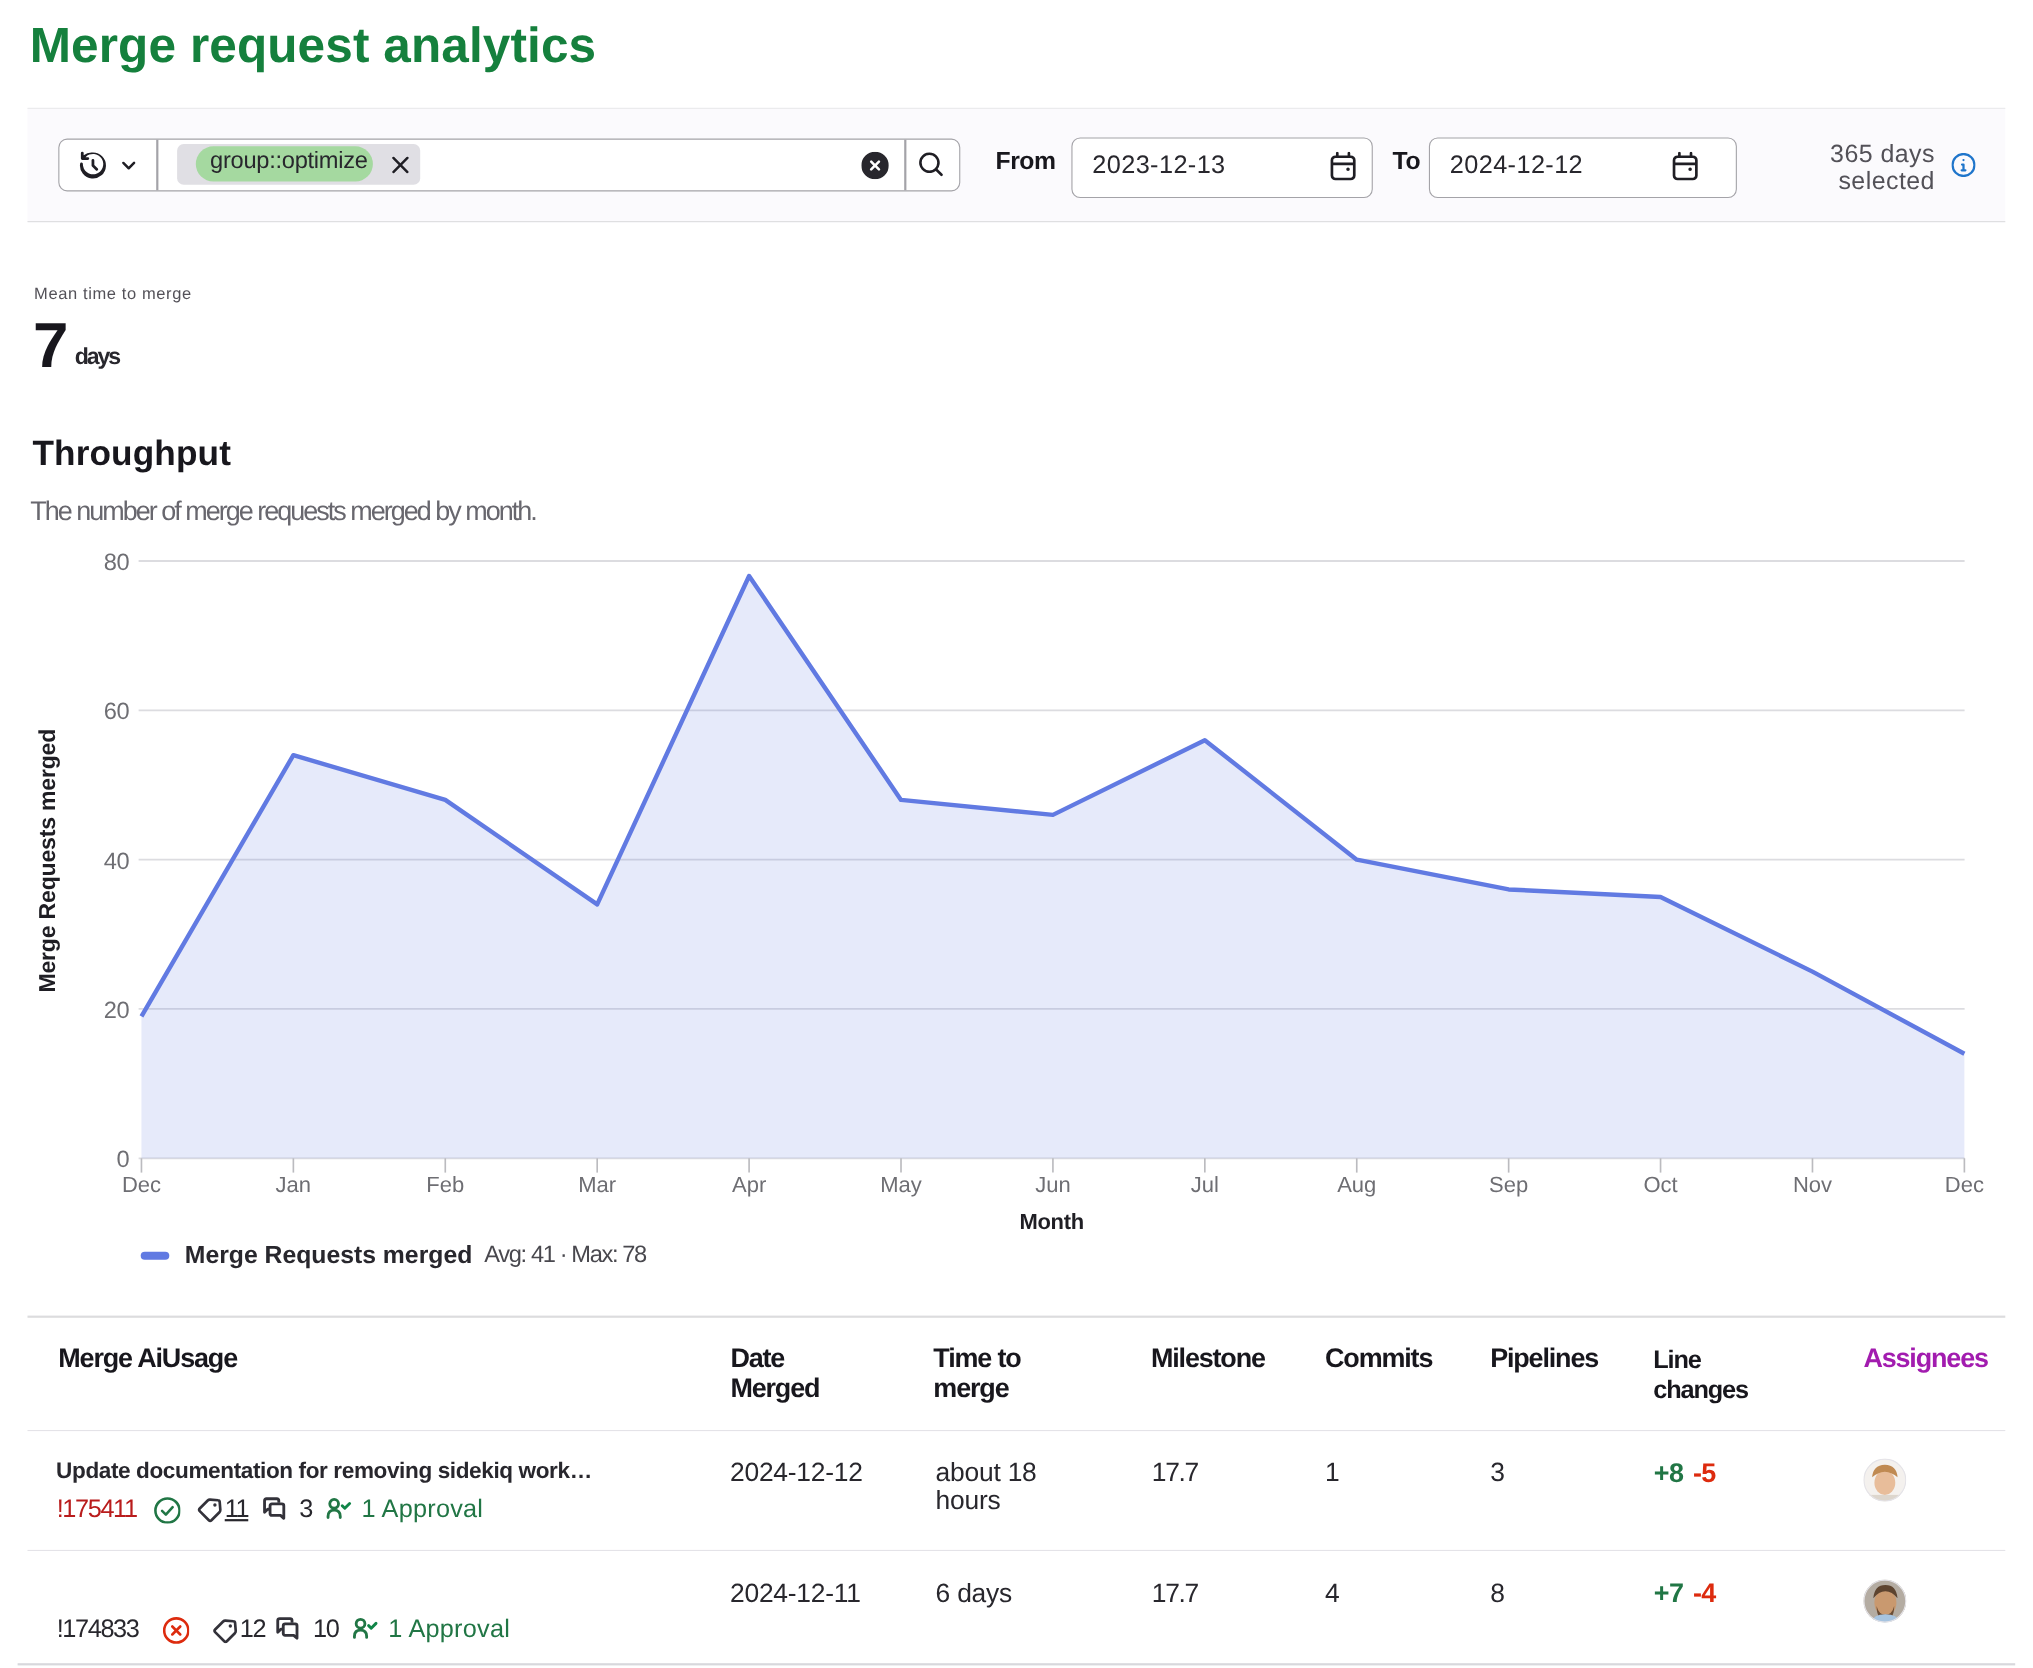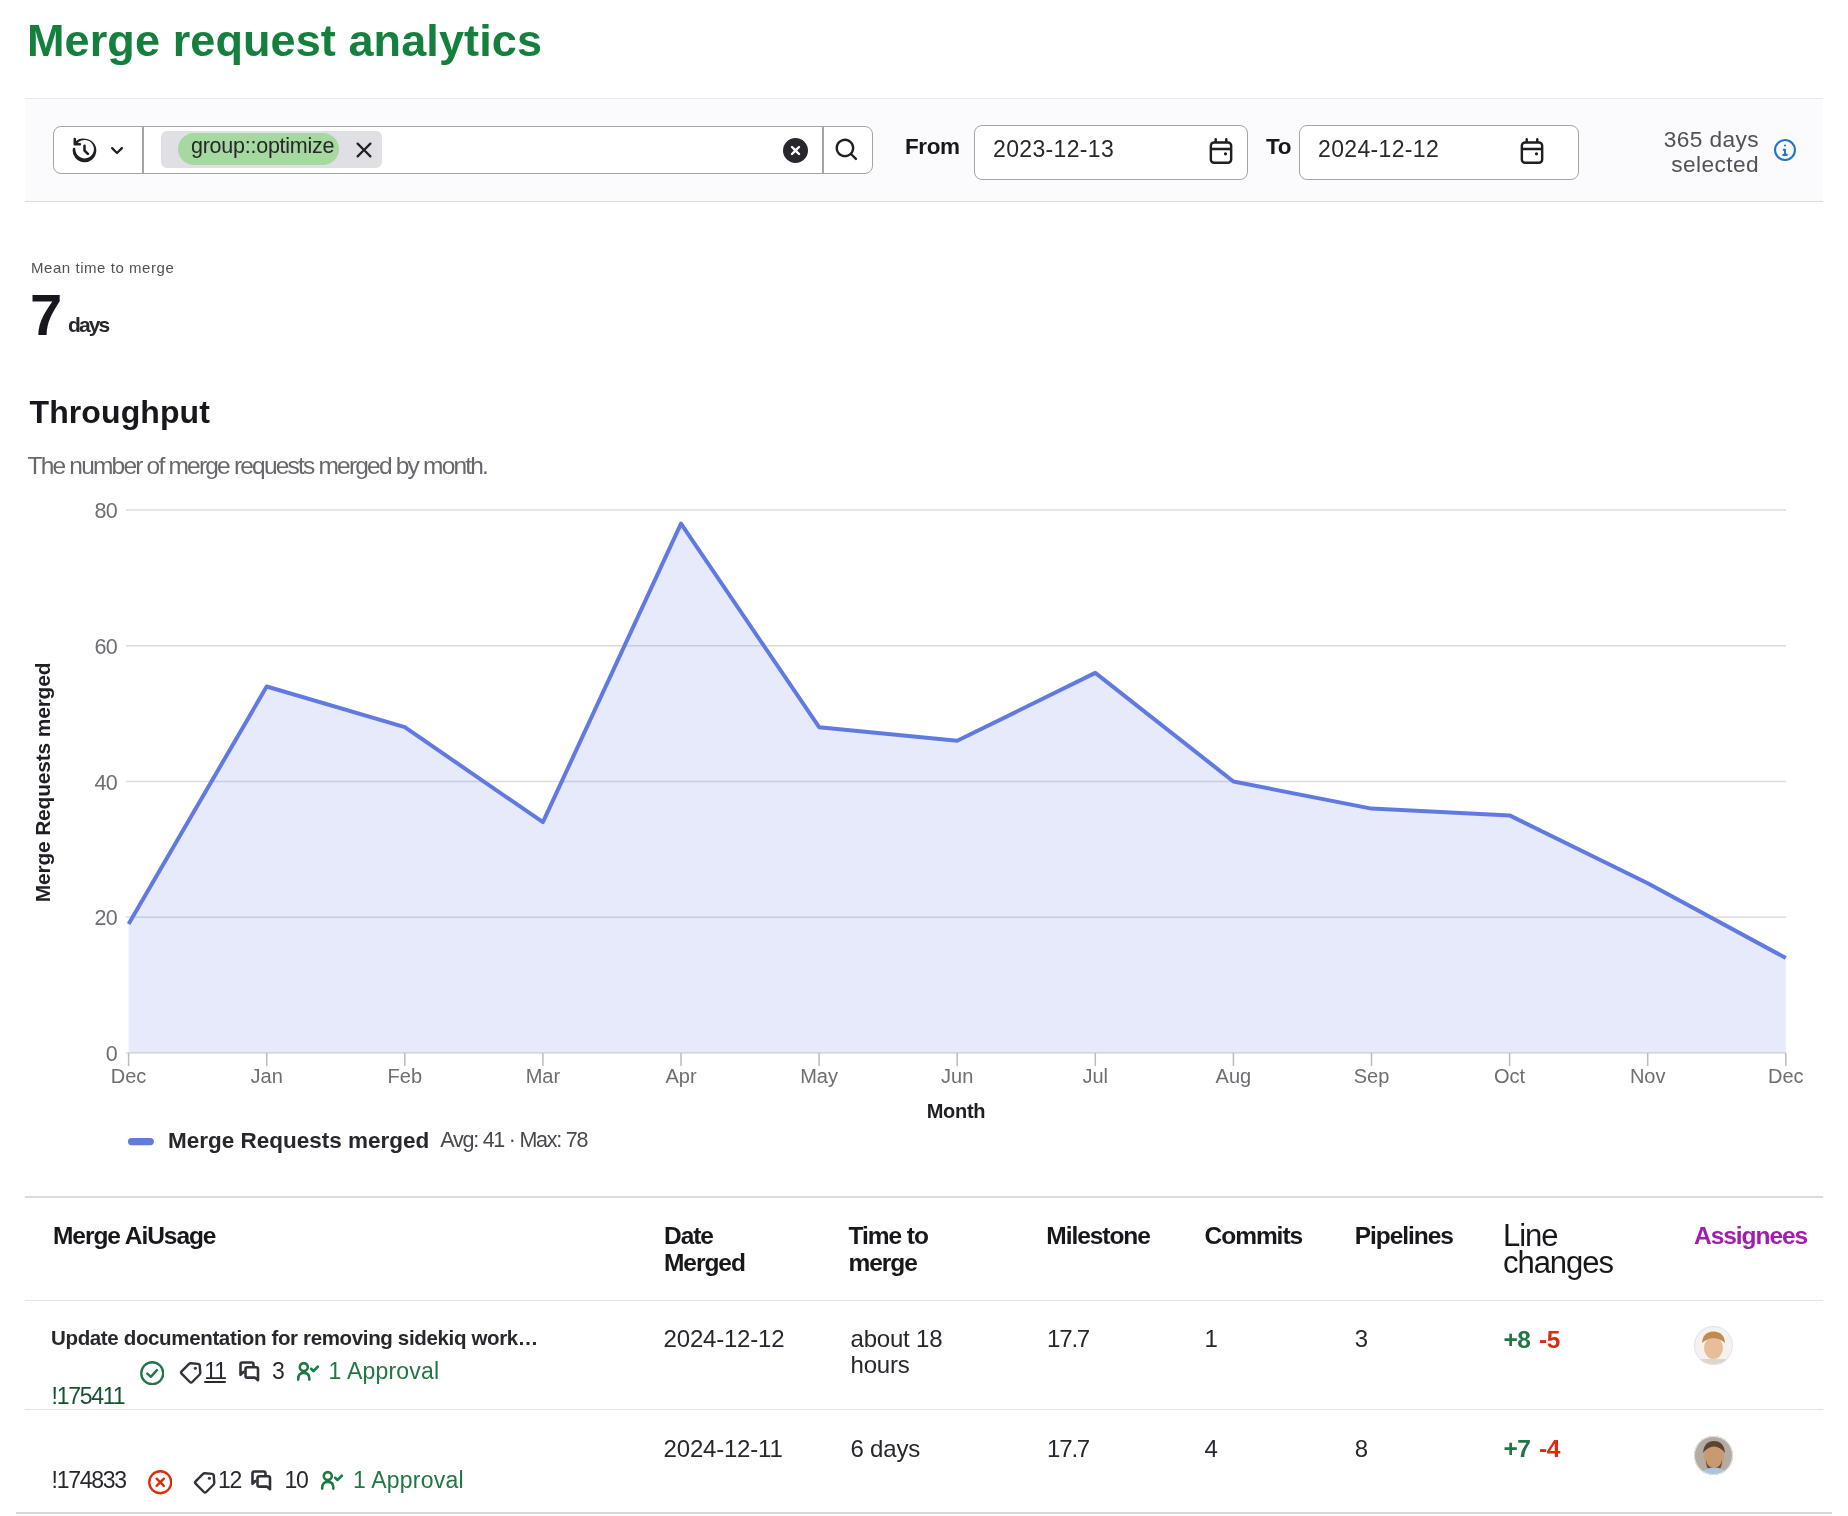--- a/index.html
+++ b/index.html
@@ -125,25 +125,25 @@
 <div class="abs" style="left:25px; top:1299.8px; width:1798px; height:1.4px; background:#e4e3e8;"></div>
 <div class="abs" style="left:25px; top:1409px; width:1798px; height:1.4px; background:#e4e3e8;"></div>
 <div class="abs" style="left:16px; top:1512px; width:1816px; height:1.8px; background:#d8d8dc;"></div>
 
 <div class="abs t" style="left:53px; top:1223.2px; font-size:24.5px; font-weight:700; color:#18171d; line-height:26.5px; letter-spacing:-1.05px;">Merge AiUsage</div>
 <div class="abs" style="left:664px; top:1223.2px; font-size:24.5px; font-weight:700; color:#18171d; line-height:26.5px; letter-spacing:-1.05px;">Date<br>Merged</div>
 <div class="abs" style="left:848.5px; top:1223.2px; font-size:24.5px; font-weight:700; color:#18171d; line-height:26.5px; letter-spacing:-1.05px;">Time to<br>merge</div>
 <div class="abs t" style="left:1046.3px; top:1223.2px; font-size:24.5px; font-weight:700; color:#18171d; line-height:26.5px; letter-spacing:-1.05px;">Milestone</div>
 <div class="abs t" style="left:1204.6px; top:1223.2px; font-size:24.5px; font-weight:700; color:#18171d; line-height:26.5px; letter-spacing:-1.05px;">Commits</div>
 <div class="abs t" style="left:1354.7px; top:1223.2px; font-size:24.5px; font-weight:700; color:#18171d; line-height:26.5px; letter-spacing:-1.05px;">Pipelines</div>
-<div class="abs" style="left:1503px; top:1223.2px; font-size:31px; font-weight:400; color:#18171d; line-height:26.5px; letter-spacing:-1.05px;">Line<br>changes</div>
+<div class="abs" style="left:1503px; top:1223.2px; font-size:23px; font-weight:700; color:#18171d; line-height:26.5px; letter-spacing:-1.05px;">Line<br>changes</div>
 <div class="abs t" style="left:1694px; top:1223.2px; font-size:24.5px; font-weight:700; color:#a21caf; line-height:26.5px; letter-spacing:-1.05px;">Assignees</div>
 
 <div class="abs t" style="left:51px; top:1328.4px; font-size:20.5px; font-weight:700; color:#28272d; letter-spacing:-0.35px;">Update documentation for removing sidekiq work…</div>
-<div class="abs t" style="left:51.5px; top:1359.7px; font-size:23px; color:#14532d; letter-spacing:-1.25px;margin-top:25px;">!175411</div>
+<div class="abs t" style="left:51.5px; top:1359.7px; font-size:23px; color:#b91c1c; letter-spacing:-1.25px;">!175411</div>
 <svg class="abs" style="left:139.8px; top:1360.5px;" width="24.5" height="24.5" viewBox="0 0 25 25" fill="none">
 <circle cx="12.5" cy="12.5" r="11.2" stroke="#217645" stroke-width="2.4"></circle>
 <path d="M7.5 12.8 L11 16.2 L17.3 9.3" stroke="#217645" stroke-width="2.4" stroke-linecap="round" stroke-linejoin="round"></path>
 </svg>
 <svg class="abs" style="left:179.3px; top:1361px;" width="23.5" height="23.5" viewBox="0 0 16 16" fill="none">
 <path d="M8.1 1.55 L13.1 1.95 Q14.05 2.0 14.1 2.95 L14.5 7.95 Q14.55 8.75 13.95 9.35 L9.0 14.3 Q8.2 15.1 7.4 14.3 L1.75 8.65 Q0.95 7.85 1.75 7.05 L6.7 2.1 Q7.3 1.5 8.1 1.55 Z" stroke="#33323a" stroke-width="1.65" stroke-linejoin="round"></path>
 <circle cx="11.15" cy="4.9" r="1.05" fill="#33323a"></circle>
 </svg>
 <div class="abs t" style="left:204.3px; top:1359.7px; font-size:23px; color:#28272d; letter-spacing:-1.25px;text-decoration:underline;">11</div>
 <svg class="abs" style="left:237.6px; top:1359.5px;" width="25" height="25" viewBox="0 0 16 16" fill="none">

